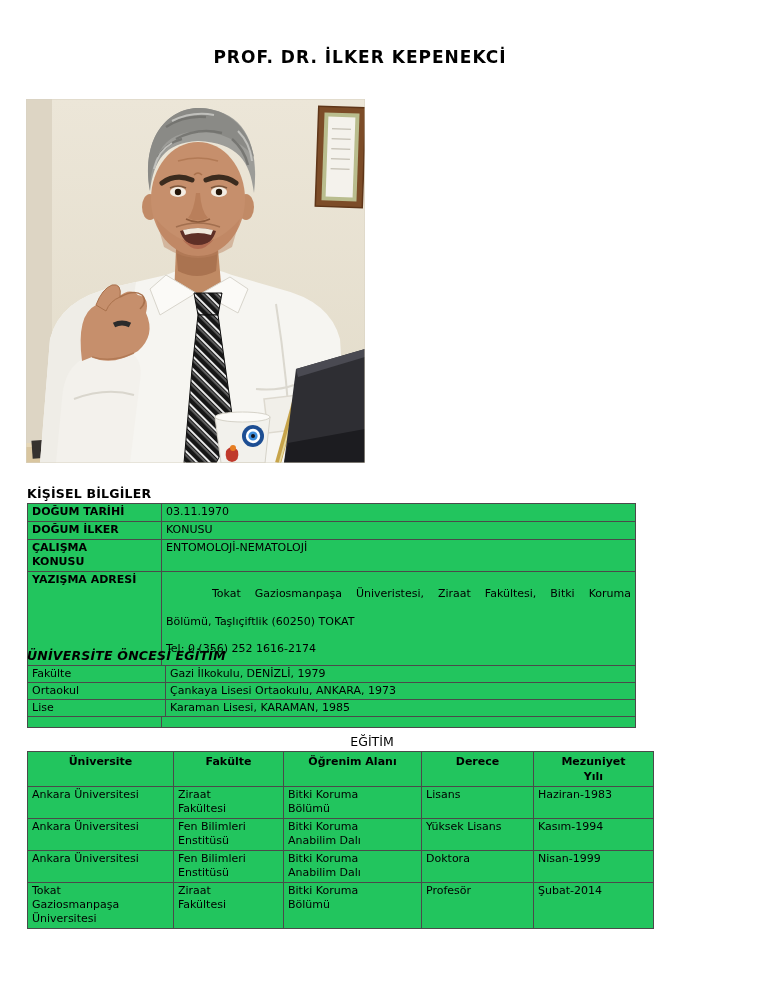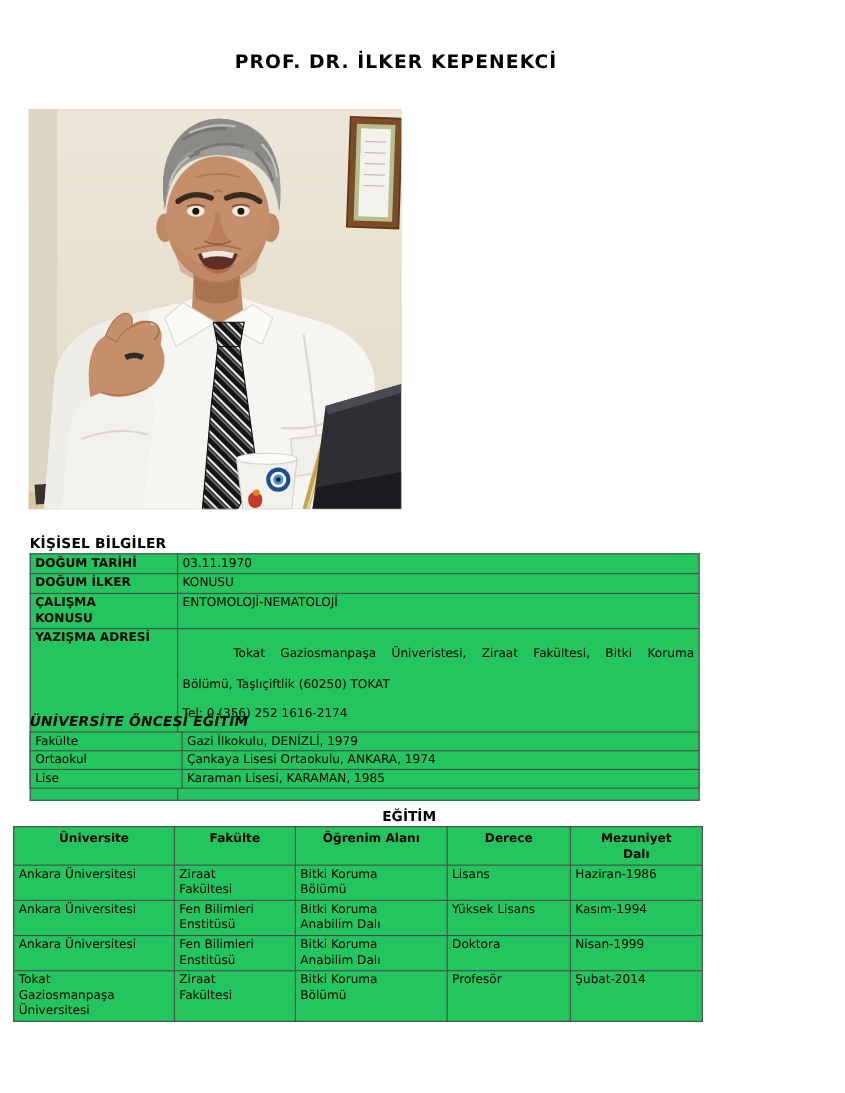--- a/index.html
+++ b/index.html
@@ -4,28 +4,28 @@
 <style>
   html,body{margin:0;padding:0;background:#ffffff;}
   body{width:768px;height:994px;font-family:"DejaVu Sans","Liberation Sans",sans-serif;color:#000;position:relative;overflow:hidden;}
   .page{position:absolute;left:0;top:0;width:768px;height:994px;background:#fff;}
   .doc-title{position:absolute;left:0;top:47px;width:720px;text-align:center;font-size:17px;font-weight:bold;letter-spacing:1px;}
   .photo-wrap{position:absolute;left:26px;top:99px;width:339px;height:364px;}
   .photo-wrap svg{display:block;width:339px;height:364px;}
   .sec-heading{position:absolute;left:27px;font-size:12.5px;font-weight:bold;letter-spacing:.2px;}
   .h-personal{top:486px;}
   .h-preuniv{top:648px;font-style:italic;}
-  .h-egitim{position:absolute;left:0;top:734px;width:744px;text-align:center;font-size:12.5px;font-weight:bold;}
+  .h-egitim{position:absolute;left:0;top:734px;width:744px;text-align:center;font-size:12.5px;font-weight:normal;}
   table{border-collapse:collapse;table-layout:fixed;position:absolute;background:#22c55e;}
   td{border:1px solid #4a4a4a;vertical-align:top;padding:1px 4px 2px 4px;font-size:11px;line-height:14px;white-space:pre-line;overflow:hidden;}
   .t-personal{left:27px;top:503px;width:608px;}
   .t-personal td.lbl{font-weight:bold;}
   .t-preuniv{left:27px;top:665px;width:608px;}
   .t-preuniv td{line-height:13px;}
-  .t-edu{left:12px;top:751px;width:626px;}
+  .t-edu{left:27px;top:751px;width:626px;}
   .t-edu td{line-height:14px;}
   .t-edu td.hdr{font-weight:bold;text-align:center;padding:2px 3px;line-height:15px;}
   .addr-line{line-height:13.5px;}
   .addr-justify{text-align:justify;text-align-last:justify;margin-left:46px;}
 </style>
 </head>
 <body>
 
 <div class="page">
 
@@ -194,21 +194,21 @@
         <col style="width:138px">
         <col style="width:470px">
       </colgroup>
     <tbody>
         <tr>
       <td>Fakülte</td>
       <td>Gazi İlkokulu, DENİZLİ, 1979</td>
     </tr>
     <tr>
       <td>Ortaokul</td>
-      <td>Çankaya Lisesi Ortaokulu, ANKARA, 1974</td>
+      <td>Çankaya Lisesi Ortaokulu, ANKARA, 1973</td>
     </tr>
     <tr>
       <td>Lise</td>
       <td>Karaman Lisesi, KARAMAN, 1985</td>
     </tr>
   </tbody>
     </table>
 
   <div class="h-egitim">EĞİTİM</div>
 
@@ -220,30 +220,30 @@
         <col style="width:112px">
         <col style="width:120px">
     </colgroup>
     <tbody>
         <tr>
       <td class="hdr">Üniversite</td>
       <td class="hdr">Fakülte</td>
       <td class="hdr">Öğrenim Alanı</td>
       <td class="hdr">Derece</td>
       <td class="hdr">Mezuniyet
-Dalı</td>
+Yılı</td>
     </tr>
     <tr>
       <td>Ankara Üniversitesi</td>
       <td>Ziraat
 Fakültesi</td>
       <td>Bitki Koruma
 Bölümü</td>
       <td>Lisans</td>
-      <td>Haziran-1986</td>
+      <td>Haziran-1983</td>
     </tr>
     <tr>
       <td>Ankara Üniversitesi</td>
       <td>Fen Bilimleri
 Enstitüsü</td>
       <td>Bitki Koruma
 Anabilim Dalı</td>
       <td>Yüksek Lisans</td>
       <td>Kasım-1994</td>
     </tr>

